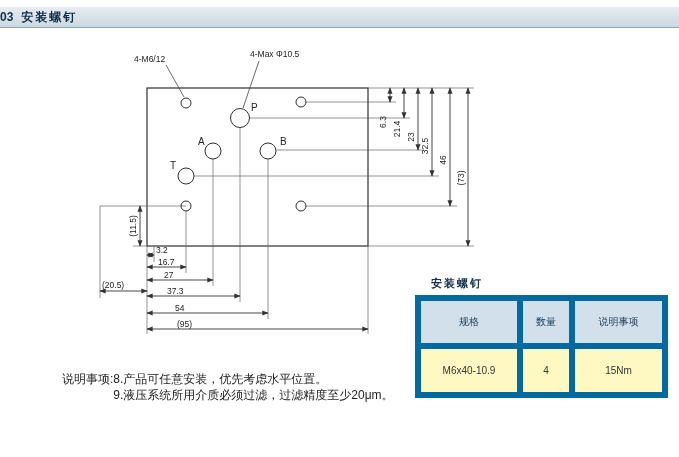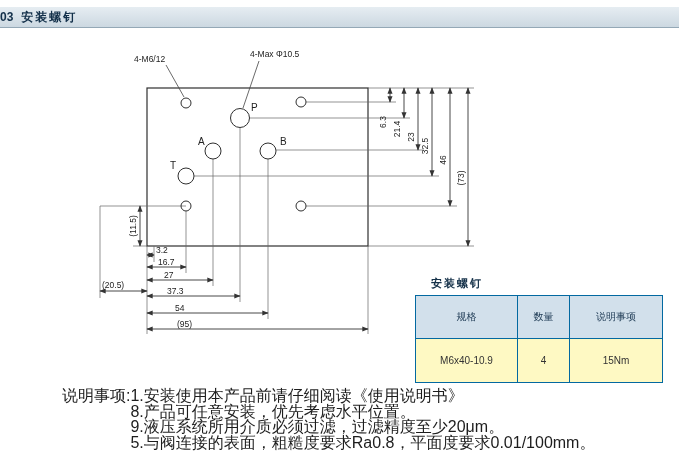--- a/index.html
+++ b/index.html
@@ -18,26 +18,26 @@
 
   svg text{font-family:"Liberation Sans","DejaVu Sans",sans-serif;fill:#222;}
   .dims line{stroke:#333;stroke-width:0.9;marker-start:url(#arr);marker-end:url(#arr);}
   .exts line{stroke:#666;stroke-width:0.7;}
   .leaders line{stroke:#444;stroke-width:0.8;}
   .holes circle{stroke:#2f2f2f;stroke-width:1;fill:none;}
 
   .screw{position:absolute;left:415px;top:276px;width:247px;}
   .screw-title{font-size:11px;font-weight:bold;color:#16324a;letter-spacing:2px;margin:0 0 4px 16px;}
   .screw table{border-collapse:collapse;width:100%;font-size:10px;color:#333;table-layout:fixed;}
-  .screw th,.screw td{border:1px solid #0369a1;text-align:center;padding:14px 3px;overflow:hidden;}
+  .screw th,.screw td{border:6px solid #0369a1;text-align:center;padding:14px 3px;overflow:hidden;}
   .screw th{background:#d2e0eb;color:#1e3a54;font-weight:normal;height:13px;}
   .screw td{height:15px;background:#fef9c3;}
   .col-spec{width:102px;} .col-qty{width:52px;} .col-torque{width:93px;}
 
-  .notes{position:absolute;left:62px;top:388px;font-size:16px;color:#1d1d1d;display:flex;line-height:15.5px;}
+  .notes{position:absolute;left:62px;top:372px;font-size:12px;color:#1d1d1d;display:flex;line-height:15.5px;}
   .notes-label{white-space:nowrap;}
   .notes-items div{white-space:nowrap;}
 </style>
 </head>
 <body>
 
 <div class="page">
 
   <div class="header-bar">
     <span class="num">03</span>
@@ -153,20 +153,18 @@
           <td>4</td>
           <td>15Nm</td>
         </tr>
       </tbody>
     </table>
   </div>
 
   <div class="notes">
     <span class="notes-label">说明事项:</span>
     <div class="notes-items">
-      <div>1.安装使用本产品前请仔细阅读《使用说明书》</div>
       <div>8.产品可任意安装，优先考虑水平位置。</div>
       <div>9.液压系统所用介质必须过滤，过滤精度至少20μm。</div>
-      <div>5.与阀连接的表面，粗糙度要求Ra0.8，平面度要求0.01/100mm。</div>
     </div>
   </div>
 
 </div>
 
 </body></html>

